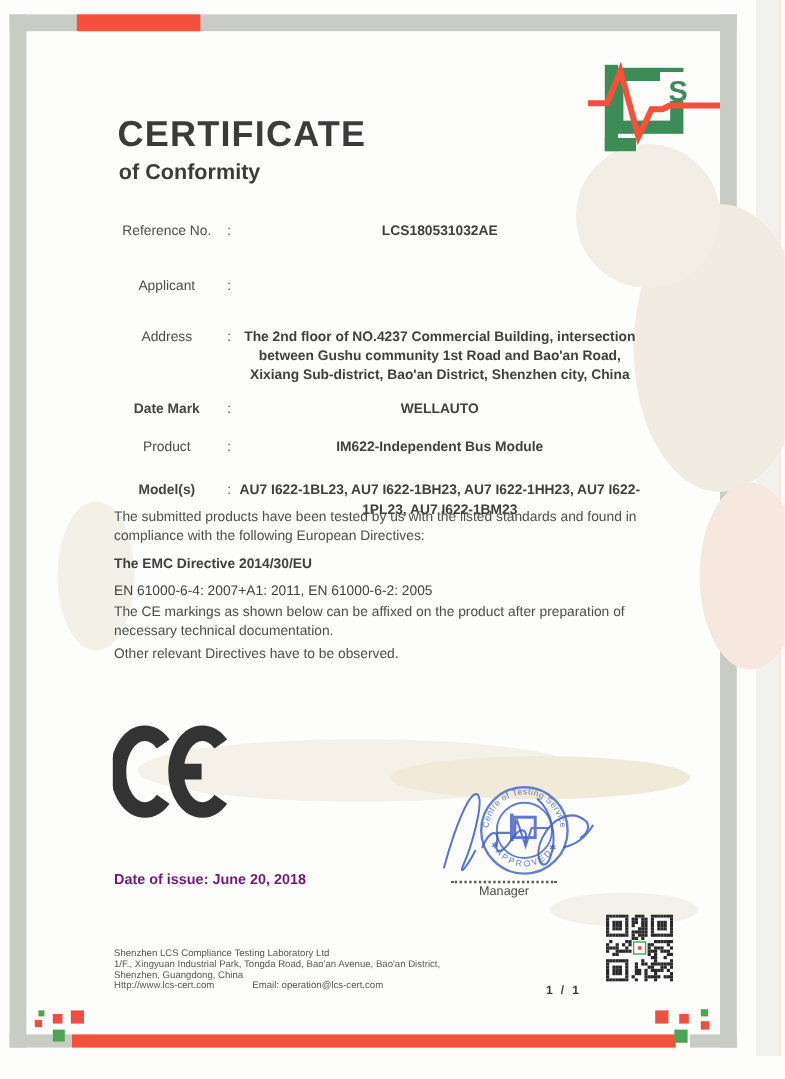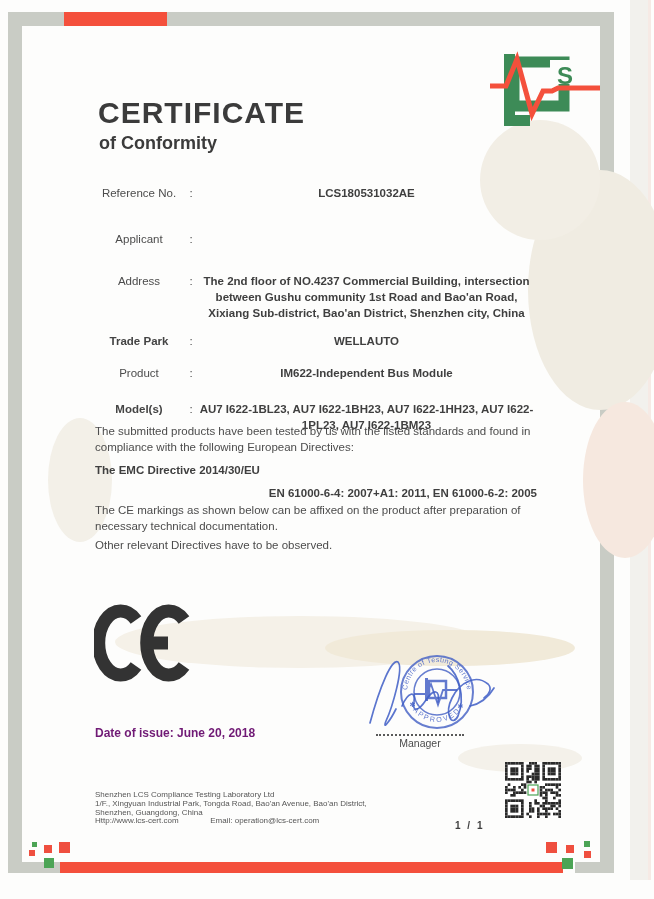--- a/index.html
+++ b/index.html
@@ -28,21 +28,21 @@
   .frow{display:flex;align-items:flex-start;}
   .f0{margin-bottom:30px;} .f1{margin-bottom:26px;} .f2{margin-bottom:12px;}
   .f3{margin-bottom:16px;} .f4{margin-bottom:20px;} .f5{margin-bottom:0;}
   .flabel{width:88px;flex:none;color:#4c4c4c;}
   .flabel.bold{font-weight:bold;color:#444;}
   .fcolon{width:16px;flex:none;color:#4c4c4c;}
   .fvalue{width:335px;font-weight:bold;color:#3f3f3f;}
   .bodytext{left:95px;top:424px;width:442px;font-size:11.5px;line-height:15.5px;color:#4c4c4c;}
   .p-intro{margin:0 0 8px 0;}
   .p-directive{margin:0 0 7px 0;font-weight:bold;color:#3f3f3f;}
-  .p-standards{margin:0 0 2px 0;font-weight:bold;color:#3f3f3f;text-align:right;}
+  .p-standards{margin:0 0 2px 0;font-weight:normal;color:#3f3f3f;}
   .p-test{margin:0 0 0 0;}
   .p-ce{margin:0 0 4px 0;}
   .p-other{margin:0;}
   .ce-svg{left:94px;top:604px;}
   .stamp-svg{left:350px;top:628px;}
   .manager{left:376px;top:734px;width:88px;border-top:2px dotted #5a5a5a;text-align:center;}
   .manager-label{font-size:10.5px;color:#4c4c4c;margin-top:1px;}
   .dateline{left:95px;top:726px;font-size:12px;font-weight:bold;color:#701a75;}
   .footer{left:95px;top:791px;font-size:8px;line-height:8.8px;color:#565656;}
   .footer .c1{display:inline-block;width:113px;}
@@ -110,21 +110,21 @@
         <div class="frow f1">
           <span class="flabel">Applicant</span>
           <span class="fcolon">:</span>
         </div>
         <div class="frow f2">
           <span class="flabel">Address</span>
           <span class="fcolon">:</span>
           <span class="fvalue">The 2nd floor of NO.4237 Commercial Building, intersection between Gushu community 1st Road and Bao'an Road, Xixiang Sub-district, Bao'an District, Shenzhen city, China</span>
         </div>
         <div class="frow f3">
-          <span class="flabel bold">Trade Park</span>
+          <span class="flabel bold">Date Mark</span>
           <span class="fcolon">:</span>
           <span class="fvalue">WELLAUTO</span>
         </div>
         <div class="frow f4">
           <span class="flabel">Product</span>
           <span class="fcolon">:</span>
           <span class="fvalue">IM622-Independent Bus Module</span>
         </div>
         <div class="frow f5">
           <span class="flabel bold">Model(s)</span>

